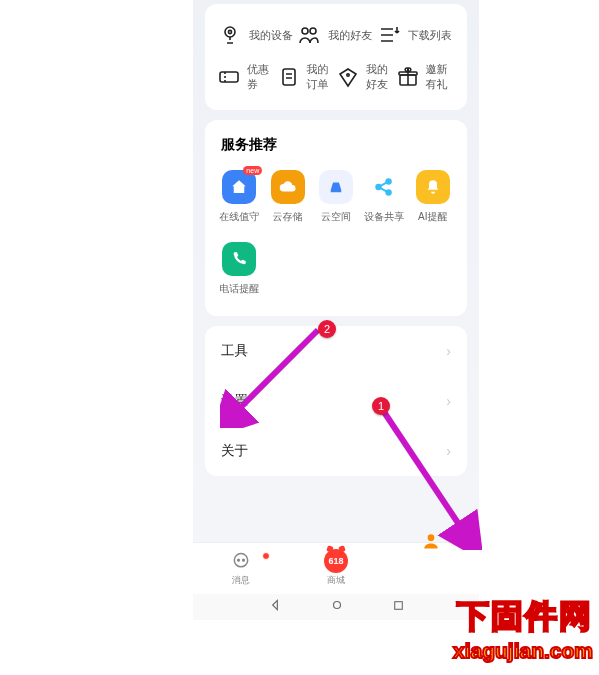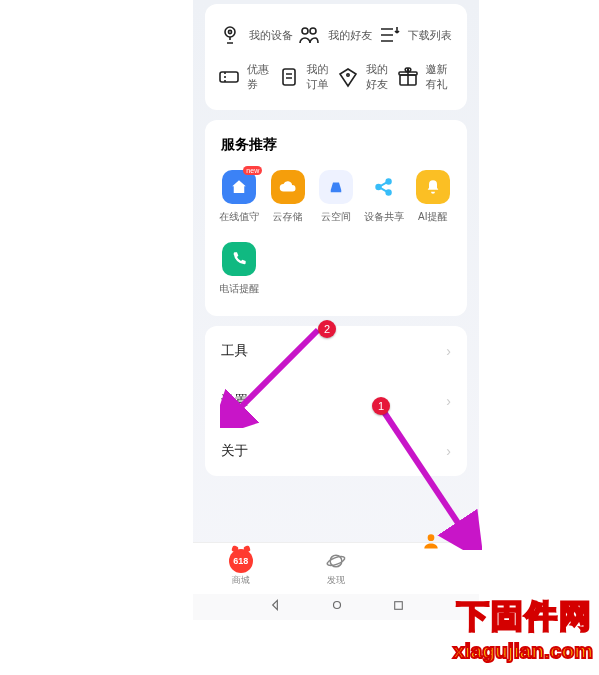--- a/index.html
+++ b/index.html
@@ -223,33 +223,35 @@
       <span class="chev">›</span>
     </div>
     <div class="list-item">
       <span class="list-label">关于</span>
       <span class="chev">›</span>
     </div>
   </div>
 
   <div class="tabbar">
     <div class="tab">
+      <span class="dot-red"></span>
+      <span class="tico">
+        <svg width="20" height="20" viewBox="0 0 24 24" fill="none" stroke="currentColor" stroke-width="1.8">
+            <circle cx="12" cy="11" r="8"></circle>
+            <circle cx="9" cy="11" r="1" fill="currentColor"></circle>
+            <circle cx="15" cy="11" r="1" fill="currentColor"></circle>
+          </svg>
+      </span>
+      <span class="tlbl">消息</span>
+    </div>
+    <div class="tab">
       <span class="tico">
         <span class="circ618">618</span>
       </span>
       <span class="tlbl">商城</span>
-    </div>
-    <div class="tab">
-      <span class="tico">
-        <svg width="20" height="20" viewBox="0 0 24 24" fill="none" stroke="currentColor" stroke-width="1.8">
-            <circle cx="12" cy="12" r="7"></circle>
-            <ellipse cx="12" cy="12" rx="11" ry="4" transform="rotate(-20 12 12)"></ellipse>
-          </svg>
-      </span>
-      <span class="tlbl">发现</span>
     </div>
     <div class="tab active">
       <span class="tico">
         <svg width="20" height="20" viewBox="0 0 24 24" fill="currentColor">
             <circle cx="12" cy="8" r="4"></circle>
             <path d="M4 21c0-4 4-6 8-6s8 2 8 6z"></path>
           </svg>
       </span>
       <span class="tlbl">我的</span>
     </div>

